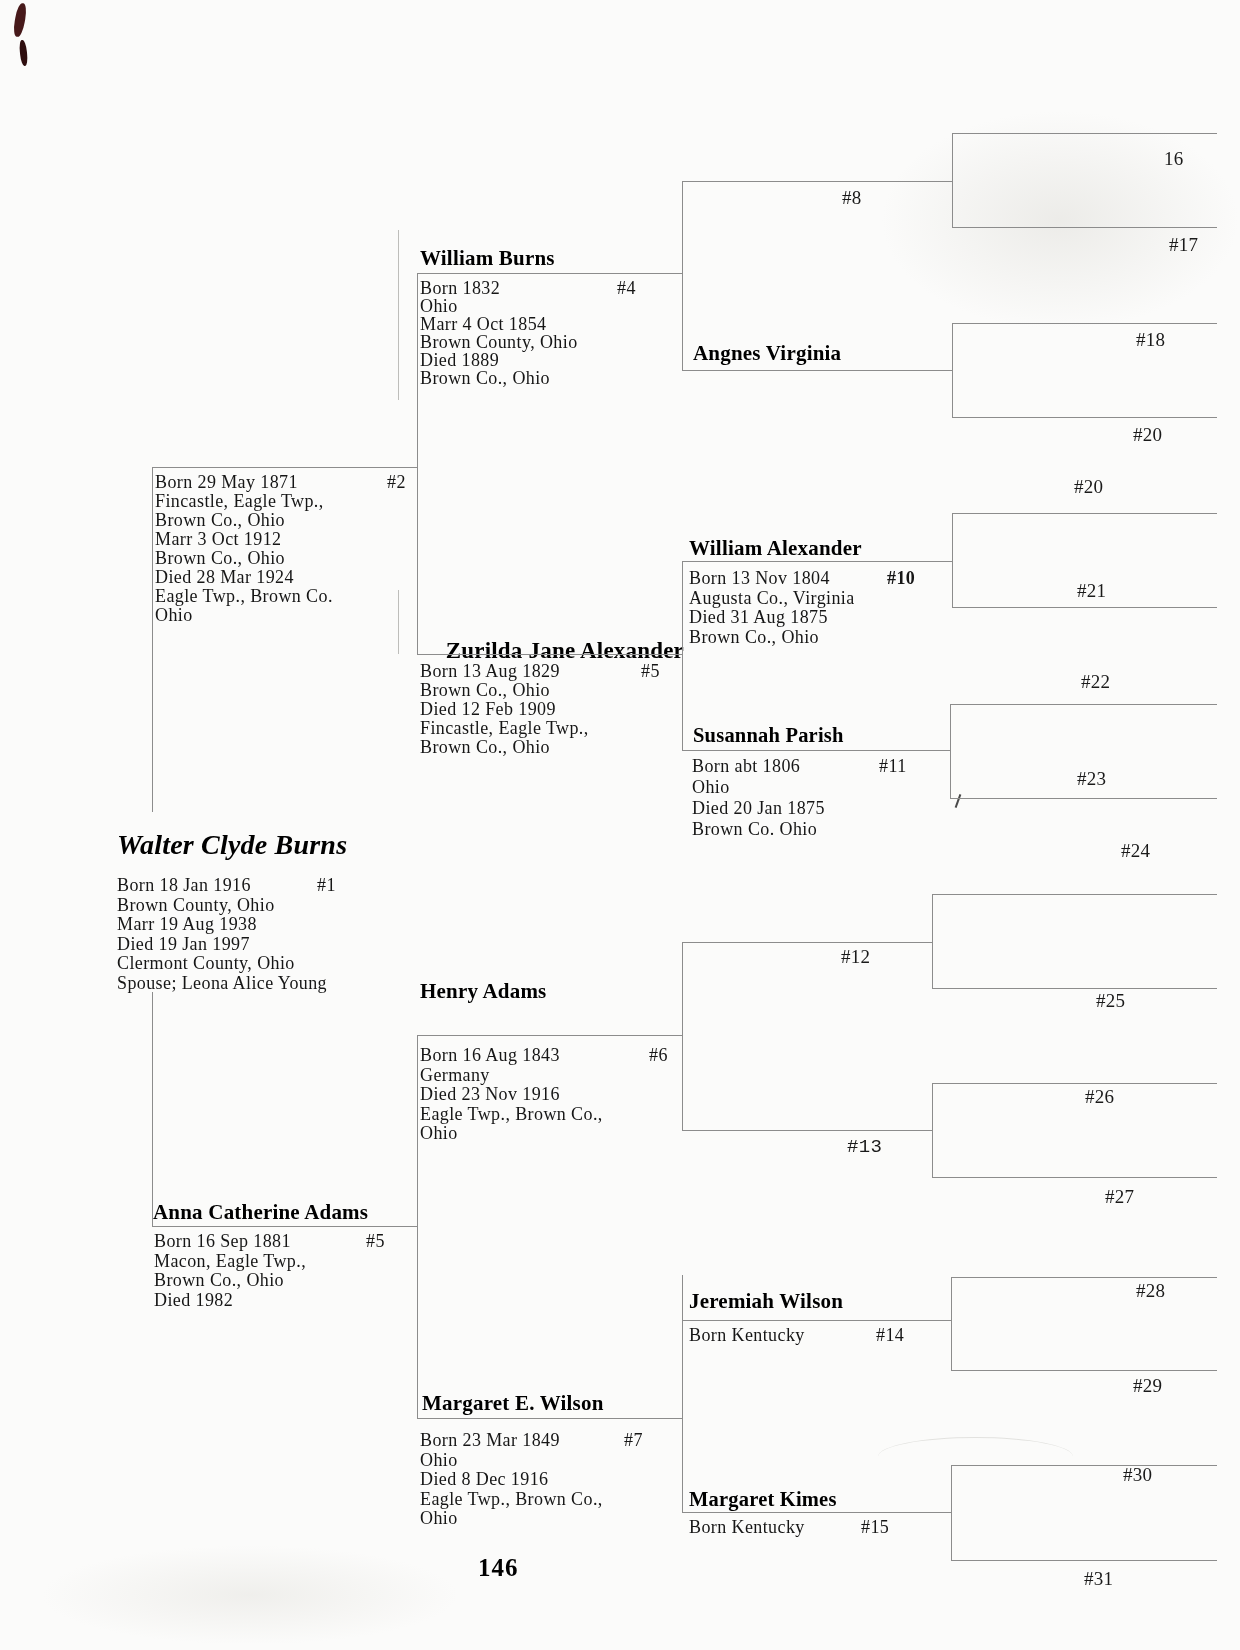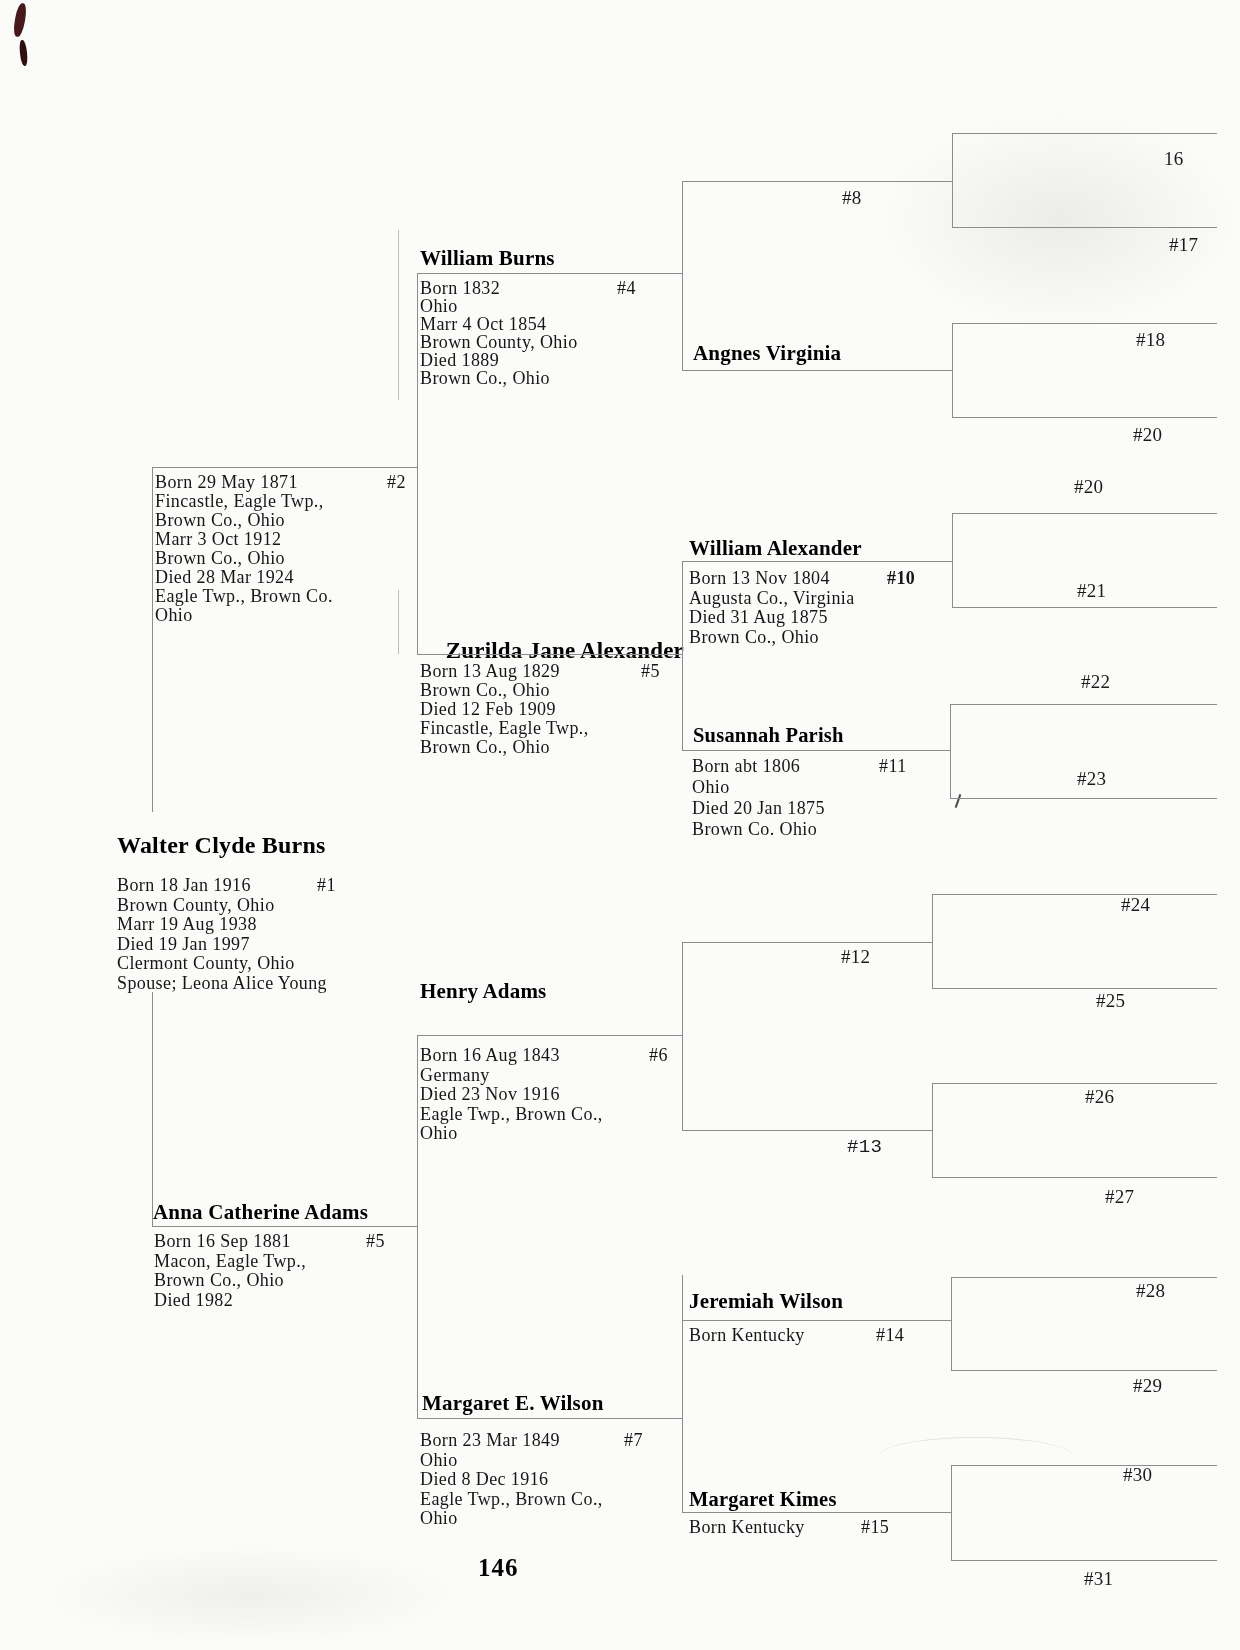--- a/index.html
+++ b/index.html
@@ -32,21 +32,21 @@
 
 <div class="page">
 
   <div class="blot" style="left:880px;top:110px;width:360px;height:220px;background:radial-gradient(ellipse at center,rgba(224,223,218,0.55),rgba(224,223,218,0) 70%);"></div>
   <div class="blot" style="left:40px;top:1545px;width:420px;height:100px;background:radial-gradient(ellipse at center,rgba(228,227,222,0.5),rgba(228,227,222,0) 70%);"></div>
   <div class="mark" style="left:15px;top:3px;width:10px;height:34px;background:#47191a;transform:rotate(10deg);"></div>
   <div class="mark" style="left:20px;top:40px;width:7px;height:26px;background:#2f0e0f;transform:rotate(-6deg);"></div>
   <div class="stray" style="left:957px;top:794px;"></div>
   <div class="wrinkle" style="left:878px;top:1437px;width:195px;height:38px;"></div>
 
-  <div class="pname" style="left:117px;top:834px;width:260px;font-size:24px;line-height:22px;">Walter Clyde Burns</div>
+  <div class="pname" style="left:117px;top:834px;width:260px;font-size:28px;line-height:22px;font-style:italic;">Walter Clyde Burns</div>
   <div class="details" style="left:117px;top:876px;width:262px;line-height:19.5px;">
     <div class="dline"><span>Born 18 Jan 1916</span><span class="num" style="left:200px">#1</span></div>
     <div class="dline">Brown County, Ohio</div>
     <div class="dline">Marr 19 Aug 1938</div>
     <div class="dline">Died 19 Jan 1997</div>
     <div class="dline">Clermont County, Ohio</div>
     <div class="dline">Spouse;  Leona Alice Young</div>
   </div>
 
   <div class="details" style="left:155px;top:473px;width:258px;line-height:19px;">
@@ -138,21 +138,21 @@
   <div class="blabel" style="left:847px;top:1136px;font-family:Liberation Mono, monospace;">#13</div>
 
   <div class="blabel" style="left:1164px;top:148px;">16</div>
   <div class="blabel" style="left:1169px;top:234px;">#17</div>
   <div class="blabel" style="left:1136px;top:329px;">#18</div>
   <div class="blabel" style="left:1133px;top:424px;">#20</div>
   <div class="blabel" style="left:1074px;top:476px;">#20</div>
   <div class="blabel" style="left:1077px;top:580px;">#21</div>
   <div class="blabel" style="left:1081px;top:671px;">#22</div>
   <div class="blabel" style="left:1077px;top:768px;">#23</div>
-  <div class="blabel" style="left:1121px;top:894px;">#24</div>
+  <div class="blabel" style="left:1121px;top:840px;">#24</div>
   <div class="blabel" style="left:1096px;top:990px;">#25</div>
   <div class="blabel" style="left:1085px;top:1086px;">#26</div>
   <div class="blabel" style="left:1105px;top:1186px;">#27</div>
   <div class="blabel" style="left:1136px;top:1280px;">#28</div>
   <div class="blabel" style="left:1133px;top:1375px;">#29</div>
   <div class="blabel" style="left:1123px;top:1464px;">#30</div>
   <div class="blabel" style="left:1084px;top:1568px;">#31</div>
 
   <div class="pageno" style="left:478px;top:1554px;">146</div>
 

